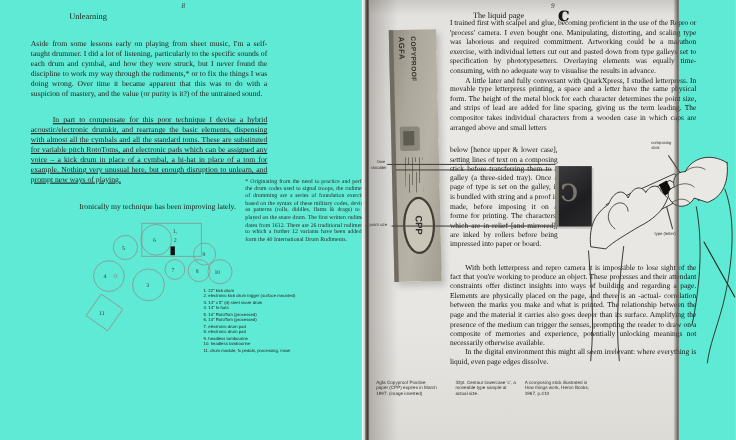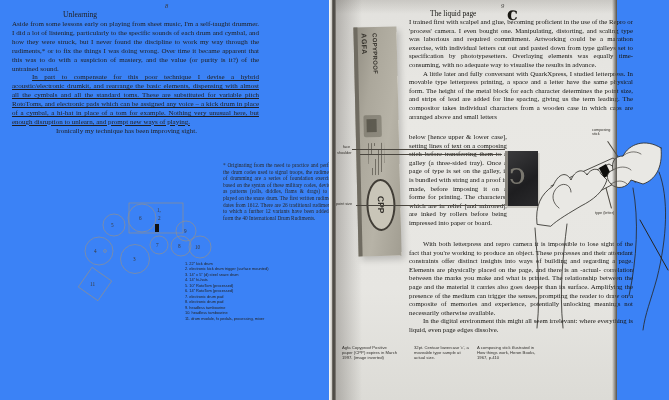--- a/index.html
+++ b/index.html
@@ -1,22 +1,22 @@
 <!DOCTYPE html>
 <html><head>
 <meta charset="utf-8">
 <style>
   html,body{margin:0;padding:0;background:#fff;}
-  .canvas{position:relative;width:669px;height:400px;overflow:hidden;background:#3b82f6;
+  .canvas{position:relative;width:669px;height:400px;overflow:hidden;background:#5eead4;
           font-family:"Liberation Serif",serif;color:#201e1c;-webkit-text-size-adjust:none;}
   
   .folio{position:absolute;font-style:italic;font-size:6.5px;color:#3a3836;}
   .lp-heading{position:absolute;left:63px;top:10px;font-size:7.6px;}
   .lp-body{position:absolute;left:12px;top:20px;width:247px;font-size:7px;line-height:8.9px;text-align:justify;}
-  .lp-body p{margin:0;}
+  .lp-body p{margin:16px;}
   .ind20{text-indent:20px;text-decoration:underline;}
   .ind44{text-indent:44px;}
   .footnote{position:absolute;left:223px;top:162px;width:112px;font-size:5.3px;line-height:6.6px;
             color:#2a2826;text-align:justify;font-style:normal;}
   .drumkit{position:absolute;left:55px;top:196px;}
   .drumkit circle,.drumkit rect.frame{fill:none;stroke:#8f8f8f;stroke-width:0.7;}
   .drumkit text{font-family:"Liberation Serif",serif;font-size:5.2px;fill:#3c3a38;}
   .legend{position:absolute;left:185px;top:261px;font-family:"Liberation Sans",sans-serif;
           font-size:3.9px;line-height:5.45px;color:#222;white-space:nowrap;}
   .edge-l{position:absolute;left:329px;top:0;width:3px;height:400px;background:linear-gradient(90deg,#fdfdfb,#c8c6c0);}
@@ -75,21 +75,21 @@
 <body>
 
 <div class="canvas">
 
   <div class="folio" style="left:165px;top:2px;">8</div>
   <div class="lp-heading">Unlearning</div>
 
   <div class="lp-body">
     <p>Aside from some lessons early on playing from sheet music, I'm a self-taught drummer. I did a lot of listening, particularly to the specific sounds of each drum and cymbal, and how they were struck, but I never found the discipline to work my way through the rudiments,* or to fix the things I was doing wrong. Over time it became apparent that this was to do with a suspicion of mastery, and the value (or purity is it?) of the untrained sound.</p>
     <p class="ind20">In part to compensate for this poor technique I devise a hybrid acoustic/electronic drumkit, and rearrange the basic elements, dispensing with almost all the cymbals and all the standard toms. These are substituted for variable pitch RotoToms, and electronic pads which can be assigned any voice – a kick drum in place of a cymbal, a hi-hat in place of a tom for example. Nothing very unusual here, but enough disruption to unlearn, and prompt new ways of playing.</p>
-    <p class="ind44">Ironically my technique has been improving sight.</p>
+    <p class="ind44">Ironically my technique has been improving lately.</p>
   </div>
 
   <div class="footnote">* Originating from the need to practice and perfect the drum codes used to signal troops, the rudiments of drumming are a series of foundation exercises based on the syntax of these military codes, devised as patterns (rolls, diddles, flams &amp; drags) to be played on the snare drum. The first written rudiment dates from 1612. There are 26 traditional rudiments, to which a further 12 variants have been added to form the 40 International Drum Rudiments.</div>
 
   <svg class="drumkit" width="180" height="110" viewBox="0 0 180 110">
     <rect class="frame" x="74" y="7" width="54" height="30" stroke="#aaa"></rect>
     <circle cx="87" cy="22" r="14"></circle>
     <circle cx="59" cy="29" r="11"></circle>
     <circle cx="131" cy="35" r="10"></circle>
     <circle cx="44" cy="55" r="14"></circle>

